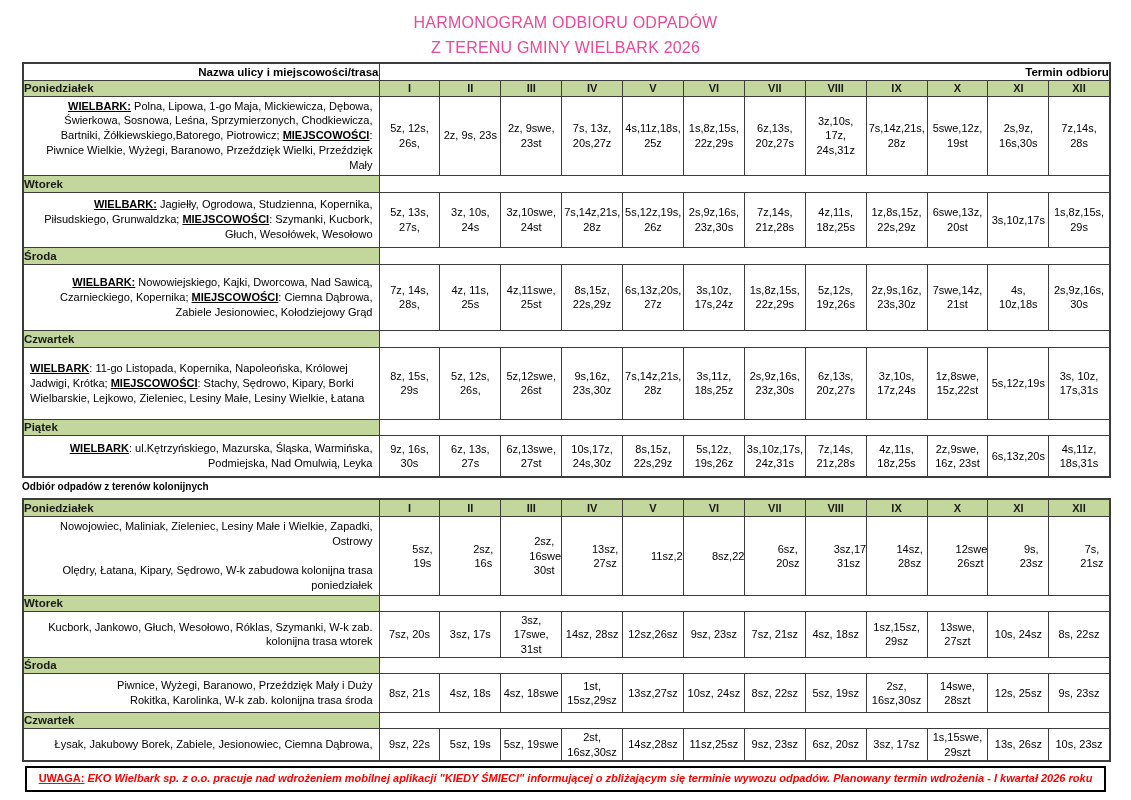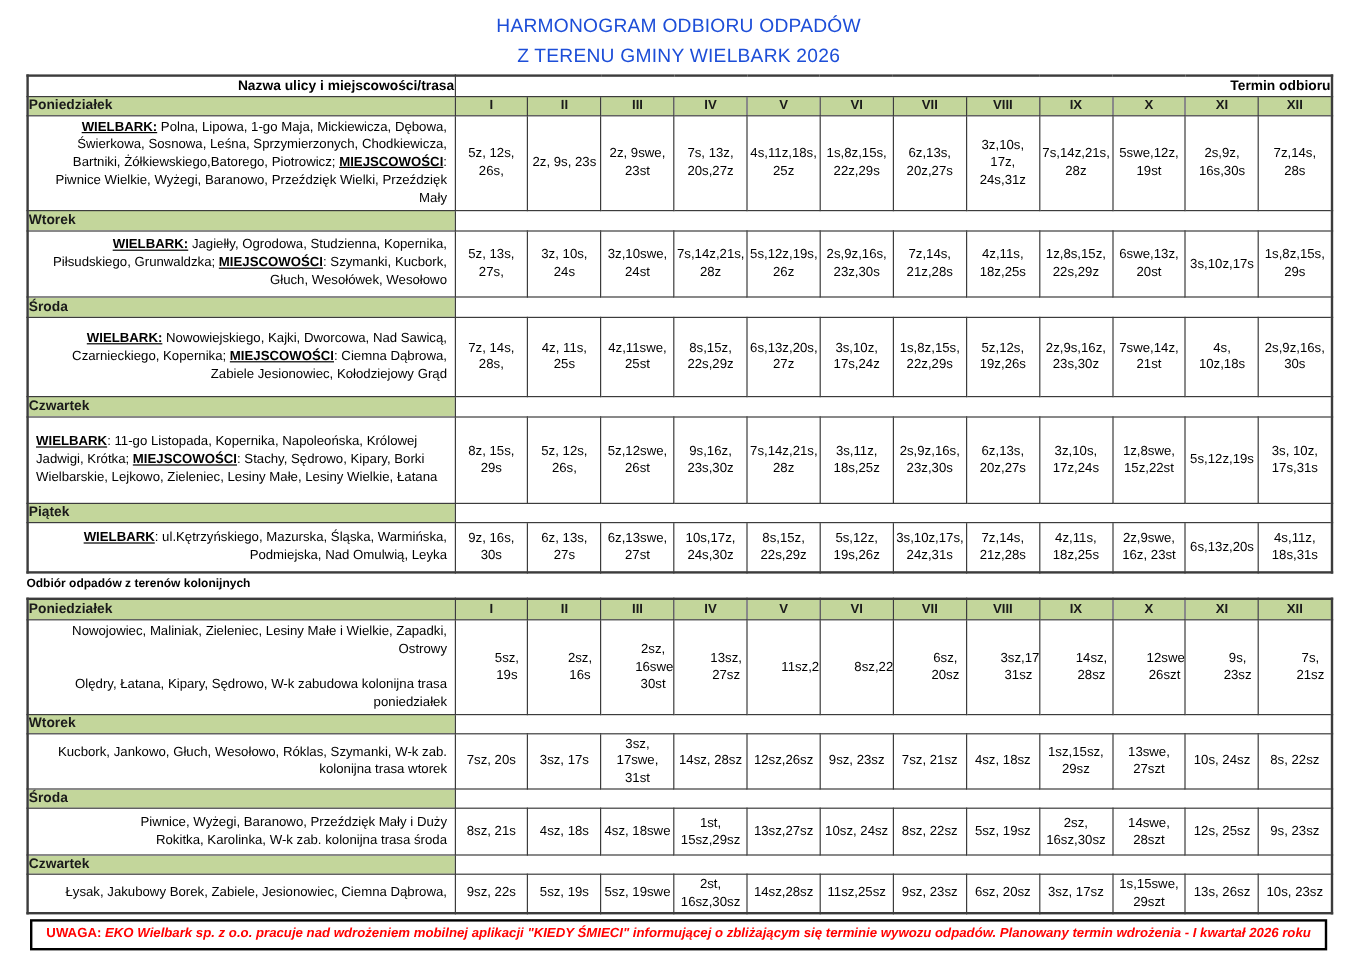--- a/index.html
+++ b/index.html
@@ -1,20 +1,20 @@
 <!DOCTYPE html>
 <html lang="pl"><head>
 <meta charset="utf-8">
 <style>
   * { margin:0; padding:0; box-sizing:border-box; }
   body { background:#fff; font-family:"Liberation Sans", sans-serif; color:#000; }
   .page { position:relative; width:1131px; height:800px; background:#fff; overflow:hidden; }
 
   .titles { text-align:center; padding-top:14px; }
-  .title-line { font-size:16px; font-weight:500; letter-spacing:.2px; color:#1d4ed8; }
+  .title-line { font-size:16px; font-weight:500; letter-spacing:.2px; color:#ec4899; }
   .title-line + .title-line { margin-top:7px; }
 
   table.sched { border-collapse:collapse; table-layout:fixed; width:1087px; margin-left:22px; }
   table.sched td { border:1px solid #3c3c3c; vertical-align:middle; overflow:hidden; }
   table.sched { border:2px solid #3c3c3c; }
 
   col.c0 { width:356px; }
   col.cm { width:60.9px; }
 
   td.hdr  { font-weight:bold; font-size:11.5px; text-align:right; background:#fff; }
@@ -355,17 +355,17 @@
           <td class="dc">1s,15swe,
 29szt</td>
           <td class="dc">13s, 26sz</td>
           <td class="dc">10s, 23sz</td>
         </tr>
   </tbody>
     </table>
 
 
   <div class="notice">
-    <div class="notice-line" style="color:#ff0000;"><span style="font-weight: bold; ">UWAGA:</span><span style="font-weight: bold; font-style: italic;"> EKO Wielbark sp. z o.o. pracuje nad wdrożeniem mobilnej aplikacji "KIEDY ŚMIECI" informującej o zbliżającym się terminie wywozu odpadów. Planowany termin wdrożenia - I kwartał 2026 roku</span></div>
+    <div class="notice-line" style="color:#ff0000;"><span style="font-weight: bold; text-decoration: underline;">UWAGA:</span><span style="font-weight: bold; font-style: italic;"> EKO Wielbark sp. z o.o. pracuje nad wdrożeniem mobilnej aplikacji "KIEDY ŚMIECI" informującej o zbliżającym się terminie wywozu odpadów. Planowany termin wdrożenia - I kwartał 2026 roku</span></div>
 
   </div>
 
 </div>
 
 </body></html>

